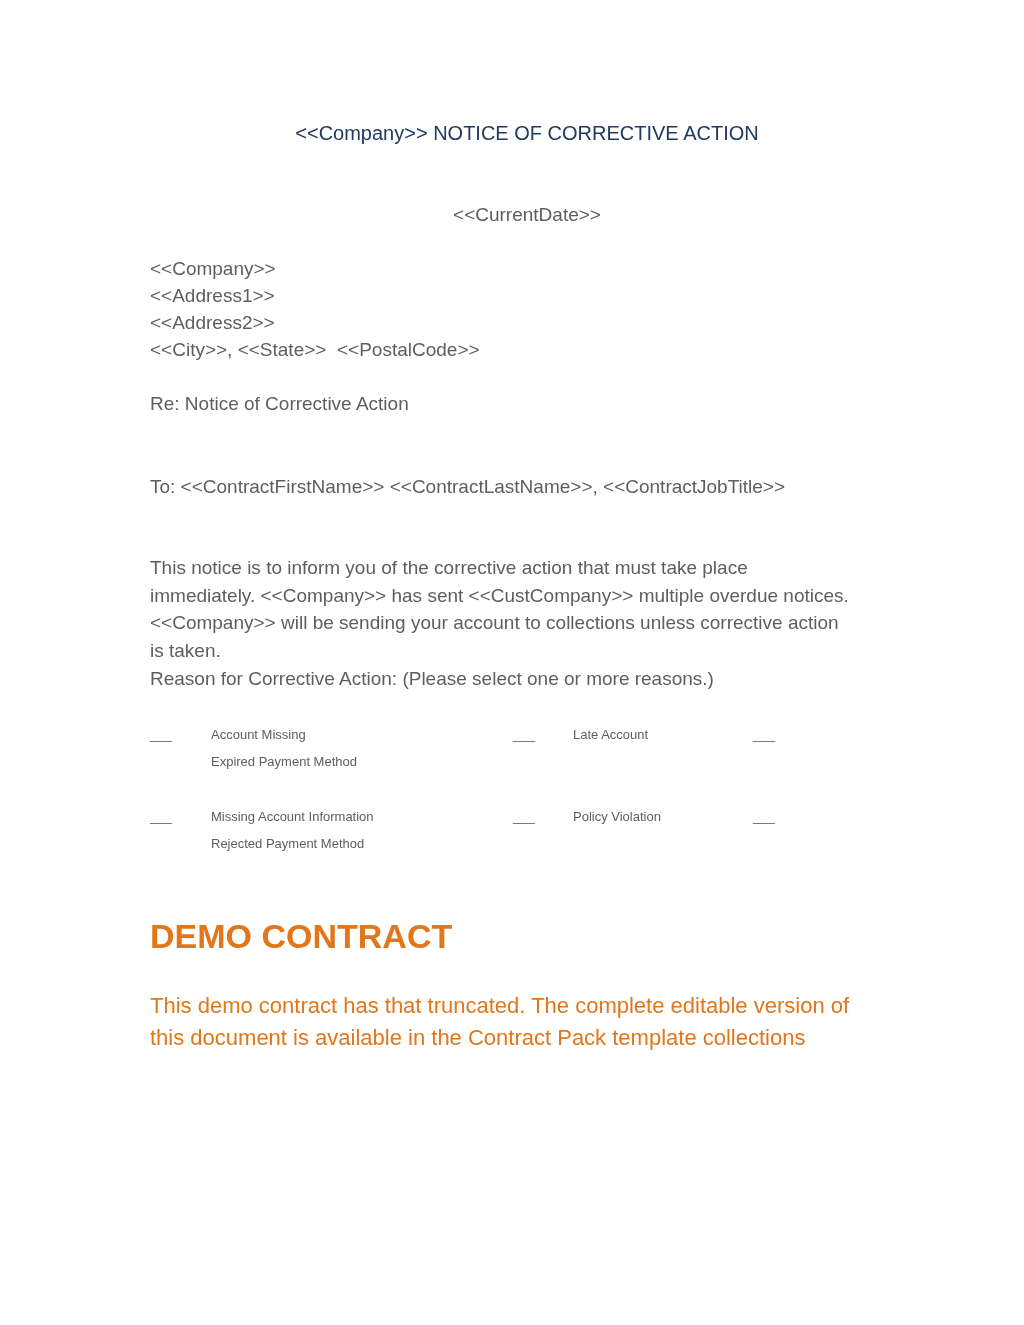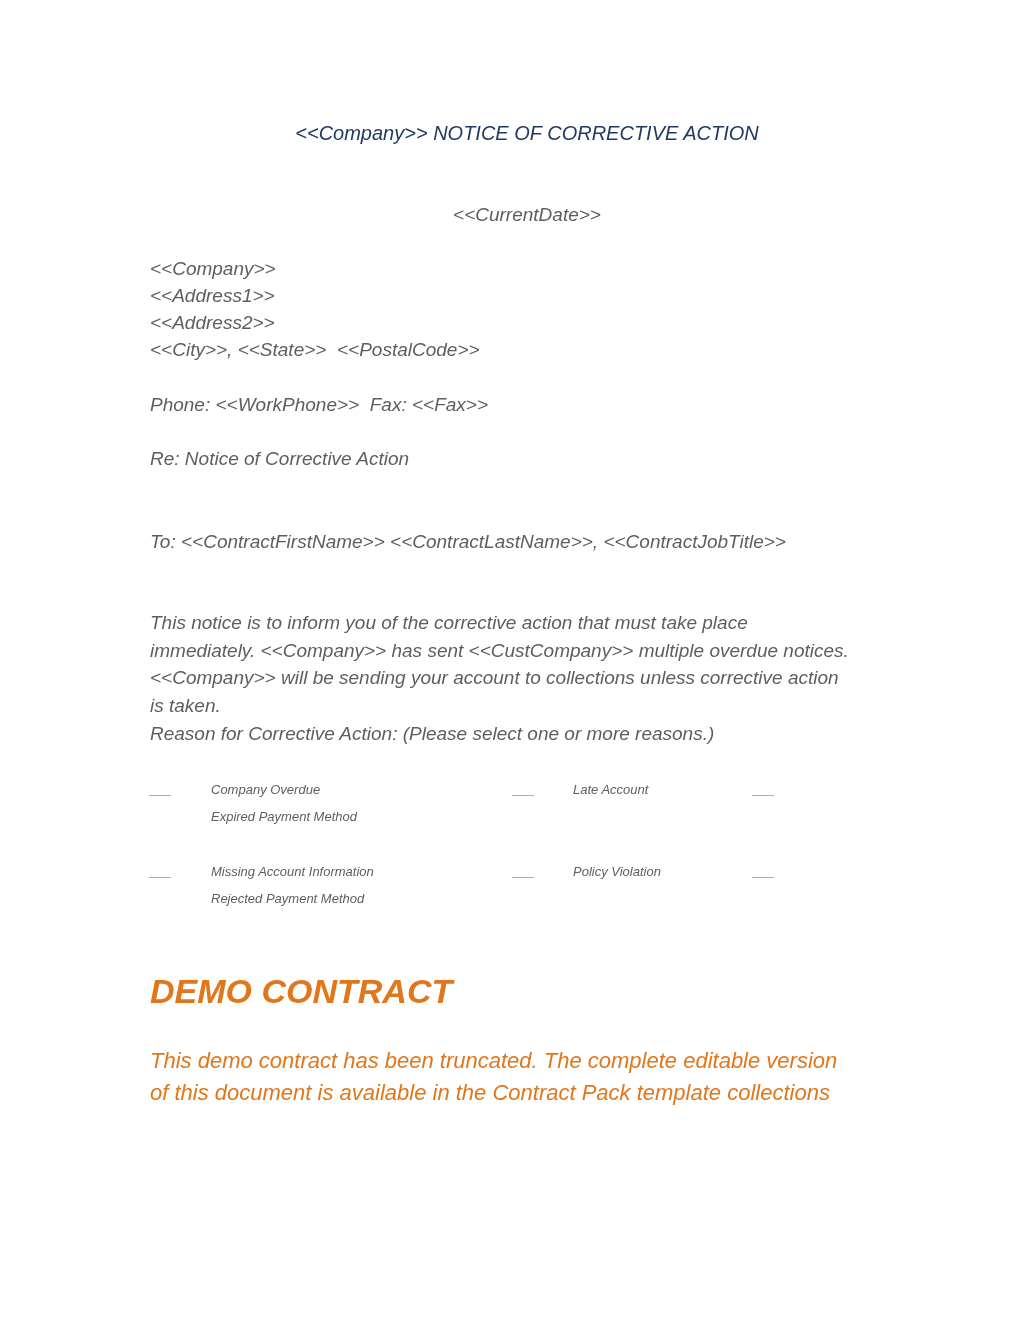--- a/index.html
+++ b/index.html
@@ -12,21 +12,20 @@
     height: 1325px;
     font-family: "Liberation Sans", "DejaVu Sans", sans-serif;
     overflow: hidden;
   }
   .page {
     box-sizing: border-box;
     width: 1024px;
     height: 1032px;
     padding: 119px 120px 0 150px;
     background: #ffffff;
-    font-style: italic;
   }
   .doc-title {
     color: #213A60;
     font-size: 20px;
     line-height: 28px;
     font-weight: 400;
     text-align: center;
     margin: 0;
     white-space: pre-wrap;
   }
@@ -92,49 +91,48 @@
 
   <p class="line date-line">&lt;&lt;CurrentDate&gt;&gt;</p>
 
   <div class="address-block">
     <p class="line">&lt;&lt;Company&gt;&gt;</p>
     <p class="line">&lt;&lt;Address1&gt;&gt;</p>
     <p class="line">&lt;&lt;Address2&gt;&gt;</p>
     <p class="line">&lt;&lt;City&gt;&gt;, &lt;&lt;State&gt;&gt;  &lt;&lt;PostalCode&gt;&gt;</p>
   </div>
 
-  <p class="line phone-line">Phone: &lt;&lt;WorkPhone&gt;&gt;  Fax: &lt;&lt;Fax&gt;&gt;</p>
 
   <p class="line re-line">Re: Notice of Corrective Action</p>
 
   <p class="line to-line">To: &lt;&lt;ContractFirstName&gt;&gt; &lt;&lt;ContractLastName&gt;&gt;, &lt;&lt;ContractJobTitle&gt;&gt;</p>
 
   <p class="para">This notice is to inform you of the corrective action that must take place immediately. &lt;&lt;Company&gt;&gt; has sent &lt;&lt;CustCompany&gt;&gt; multiple overdue notices. &lt;&lt;Company&gt;&gt; will be sending your account to collections unless corrective action is taken.</p>
 
   <p class="para reason-prompt">Reason for Corrective Action: (Please select one or more reasons.)</p>
 
   <div class="reason-row">
     <span class="cell cell-blank-1">___</span>
     <span class="cell cell-left">
-      <span class="reason-line">Company Overdue</span>
+      <span class="reason-line">Account Missing</span>
       <span class="reason-line">Expired Payment Method</span>
     </span>
     <span class="cell cell-blank-2">___</span>
     <span class="cell cell-right">Late Account</span>
     <span class="cell cell-blank-3">___</span>
   </div>
 
   <div class="reason-row">
     <span class="cell cell-blank-1">___</span>
     <span class="cell cell-left">
       <span class="reason-line">Missing Account Information</span>
       <span class="reason-line">Rejected Payment Method</span>
     </span>
     <span class="cell cell-blank-2">___</span>
     <span class="cell cell-right">Policy Violation</span>
     <span class="cell cell-blank-3">___</span>
   </div>
 
   <h1 class="demo-heading">DEMO CONTRACT</h1>
 
-  <p class="demo-text">This demo contract has been truncated. The complete editable version of this document is available in the Contract Pack template collections</p>
+  <p class="demo-text">This demo contract has that truncated. The complete editable version of this document is available in the Contract Pack template collections</p>
 
 </div>
 
 </body></html>

